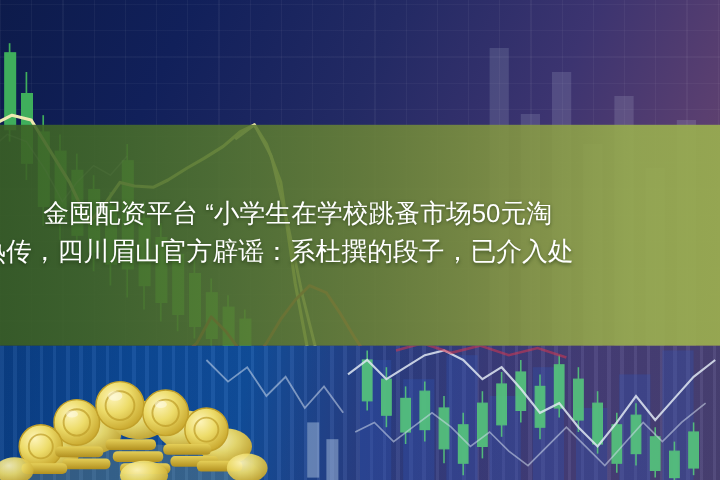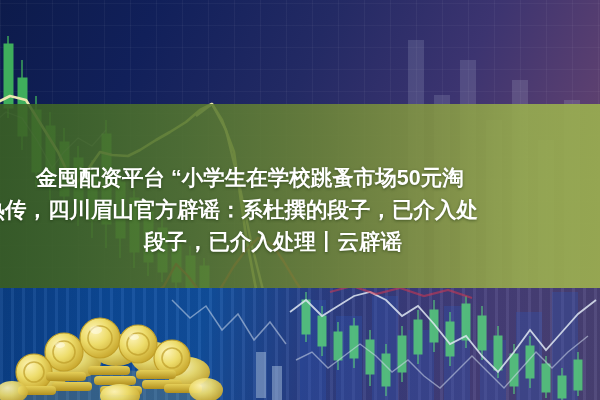--- a/index.html
+++ b/index.html
@@ -87,21 +87,21 @@
       rgba(150,171,79,0.92) 88%,
       rgba(152,172,80,0.94) 100%);
   }
 
   
   .headline {
     position: absolute;
     left: 0; top: 104px;
     width: 600px; height: 184px;
     color: #ffffff;
-    font-weight: bold;
+    font-weight: normal;
     font-size: 21.5px;
     line-height: 32px;
     letter-spacing: 0px;
     text-shadow: 0 1px 3px rgba(20,40,10,0.55);
     white-space: nowrap;
   }
   .line {
     position: absolute;
     height: 32px;
   }
@@ -320,16 +320,15 @@
         </g>
       </g>
     </g>
   </svg>
 
   <div class="green-band"></div>
 
   <div class="headline">
     <div class="line line-1">金囤配资平台 “小学生在学校跳蚤市场50元淘</div>
     <div class="line line-2">频热传，四川眉山官方辟谣：系杜撰的段子，已介入处</div>
-    <div class="line line-3">段子，已介入处理丨云辟谣</div>
   </div>
 
 </div>
 
 </body></html>

